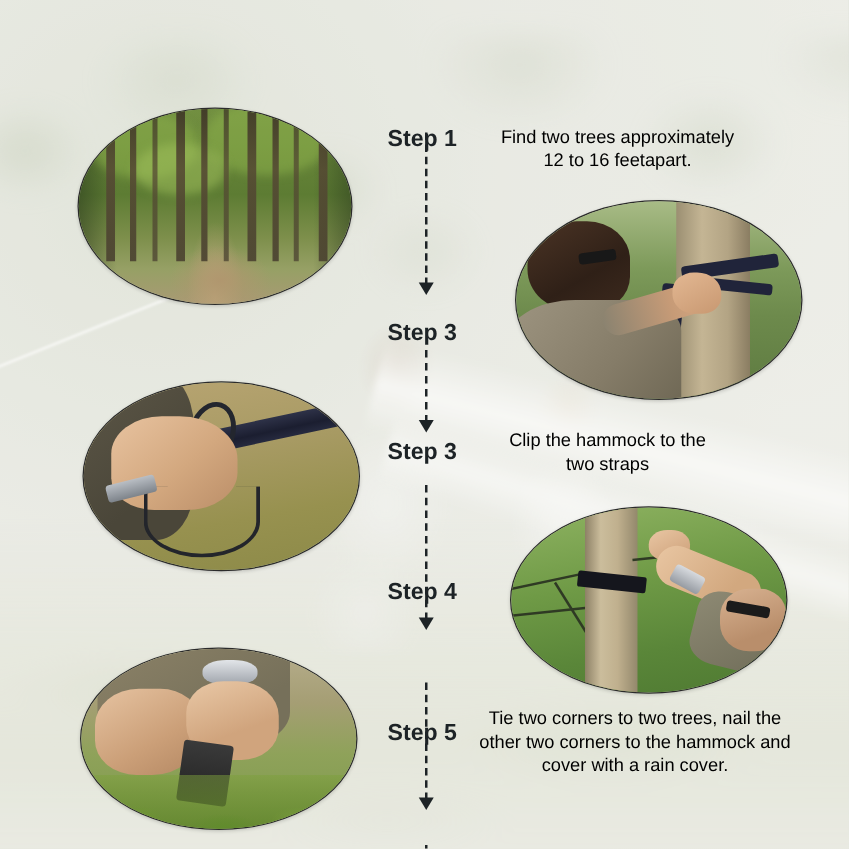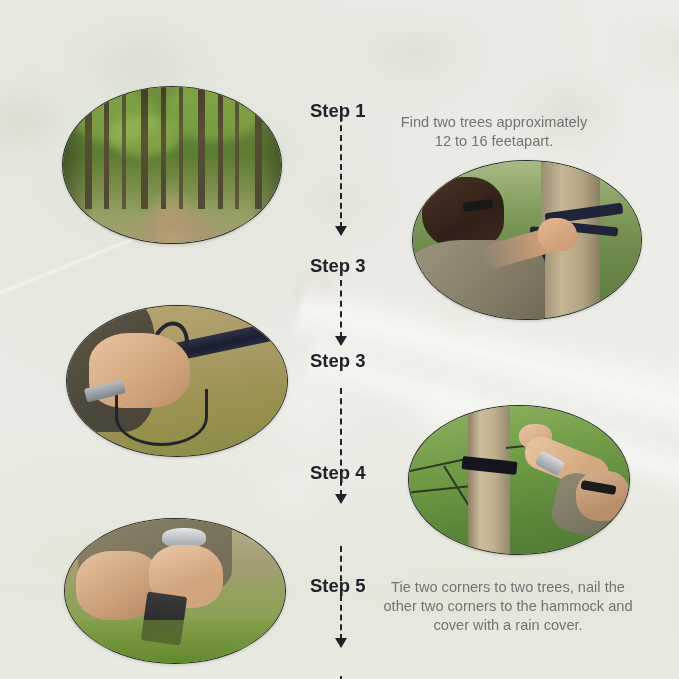--- a/index.html
+++ b/index.html
@@ -421,24 +421,23 @@
     font-weight: bold;
     font-size: 18.5px;
     color: #1d2326;
     white-space: nowrap;
   }
   .caption {
     position: absolute;
     font-family: "Liberation Sans", sans-serif;
     font-size: 14.6px;
     line-height: 19px;
-    color: #737373;
+    color: #000000;
     text-align: center;
     white-space: pre-line;
-    margin-top: 12px;
   }
   .caption.right { text-align: center; }
 
   
   .connector { position: absolute; left: 320px; top: 80px; width: 42px; height: 586px; }
   .dash {
     position: absolute;
     left: 20px;
     width: 0;
     border-left: 2.6px dashed #1d2326;
@@ -519,20 +518,22 @@
         <div class="ph2-strap" style="left:50%; top:42%; width:8%;  height:40%; transform:rotate(6deg);"></div>
         <div class="ph2-head"></div>
         <div class="ph2-glasses"></div>
         <div class="ph2-body"></div>
         <div class="ph2-arm"></div>
         <div class="ph2-hand"></div>
       </div>
     </div>
 
     <div class="step-label" style="left:310px; top:350px;">Step 3</div>
+    <div class="caption right" style="left:386px; top:344px; width:200px;">Clip the hammock to the
+two straps</div>
 
     <div class="oval" style="left:66px; top:305px; width:222px; height:152px;">
       <div class="photo photo-clip">
         <div class="ph3-shirt"></div>
         <div class="ph3-strapband"></div>
         <div class="ph3-carab"></div>
         <div class="ph3-hand"></div>
         <div class="ph3-cord"></div>
         <div class="ph3-watch"></div>
       </div>

